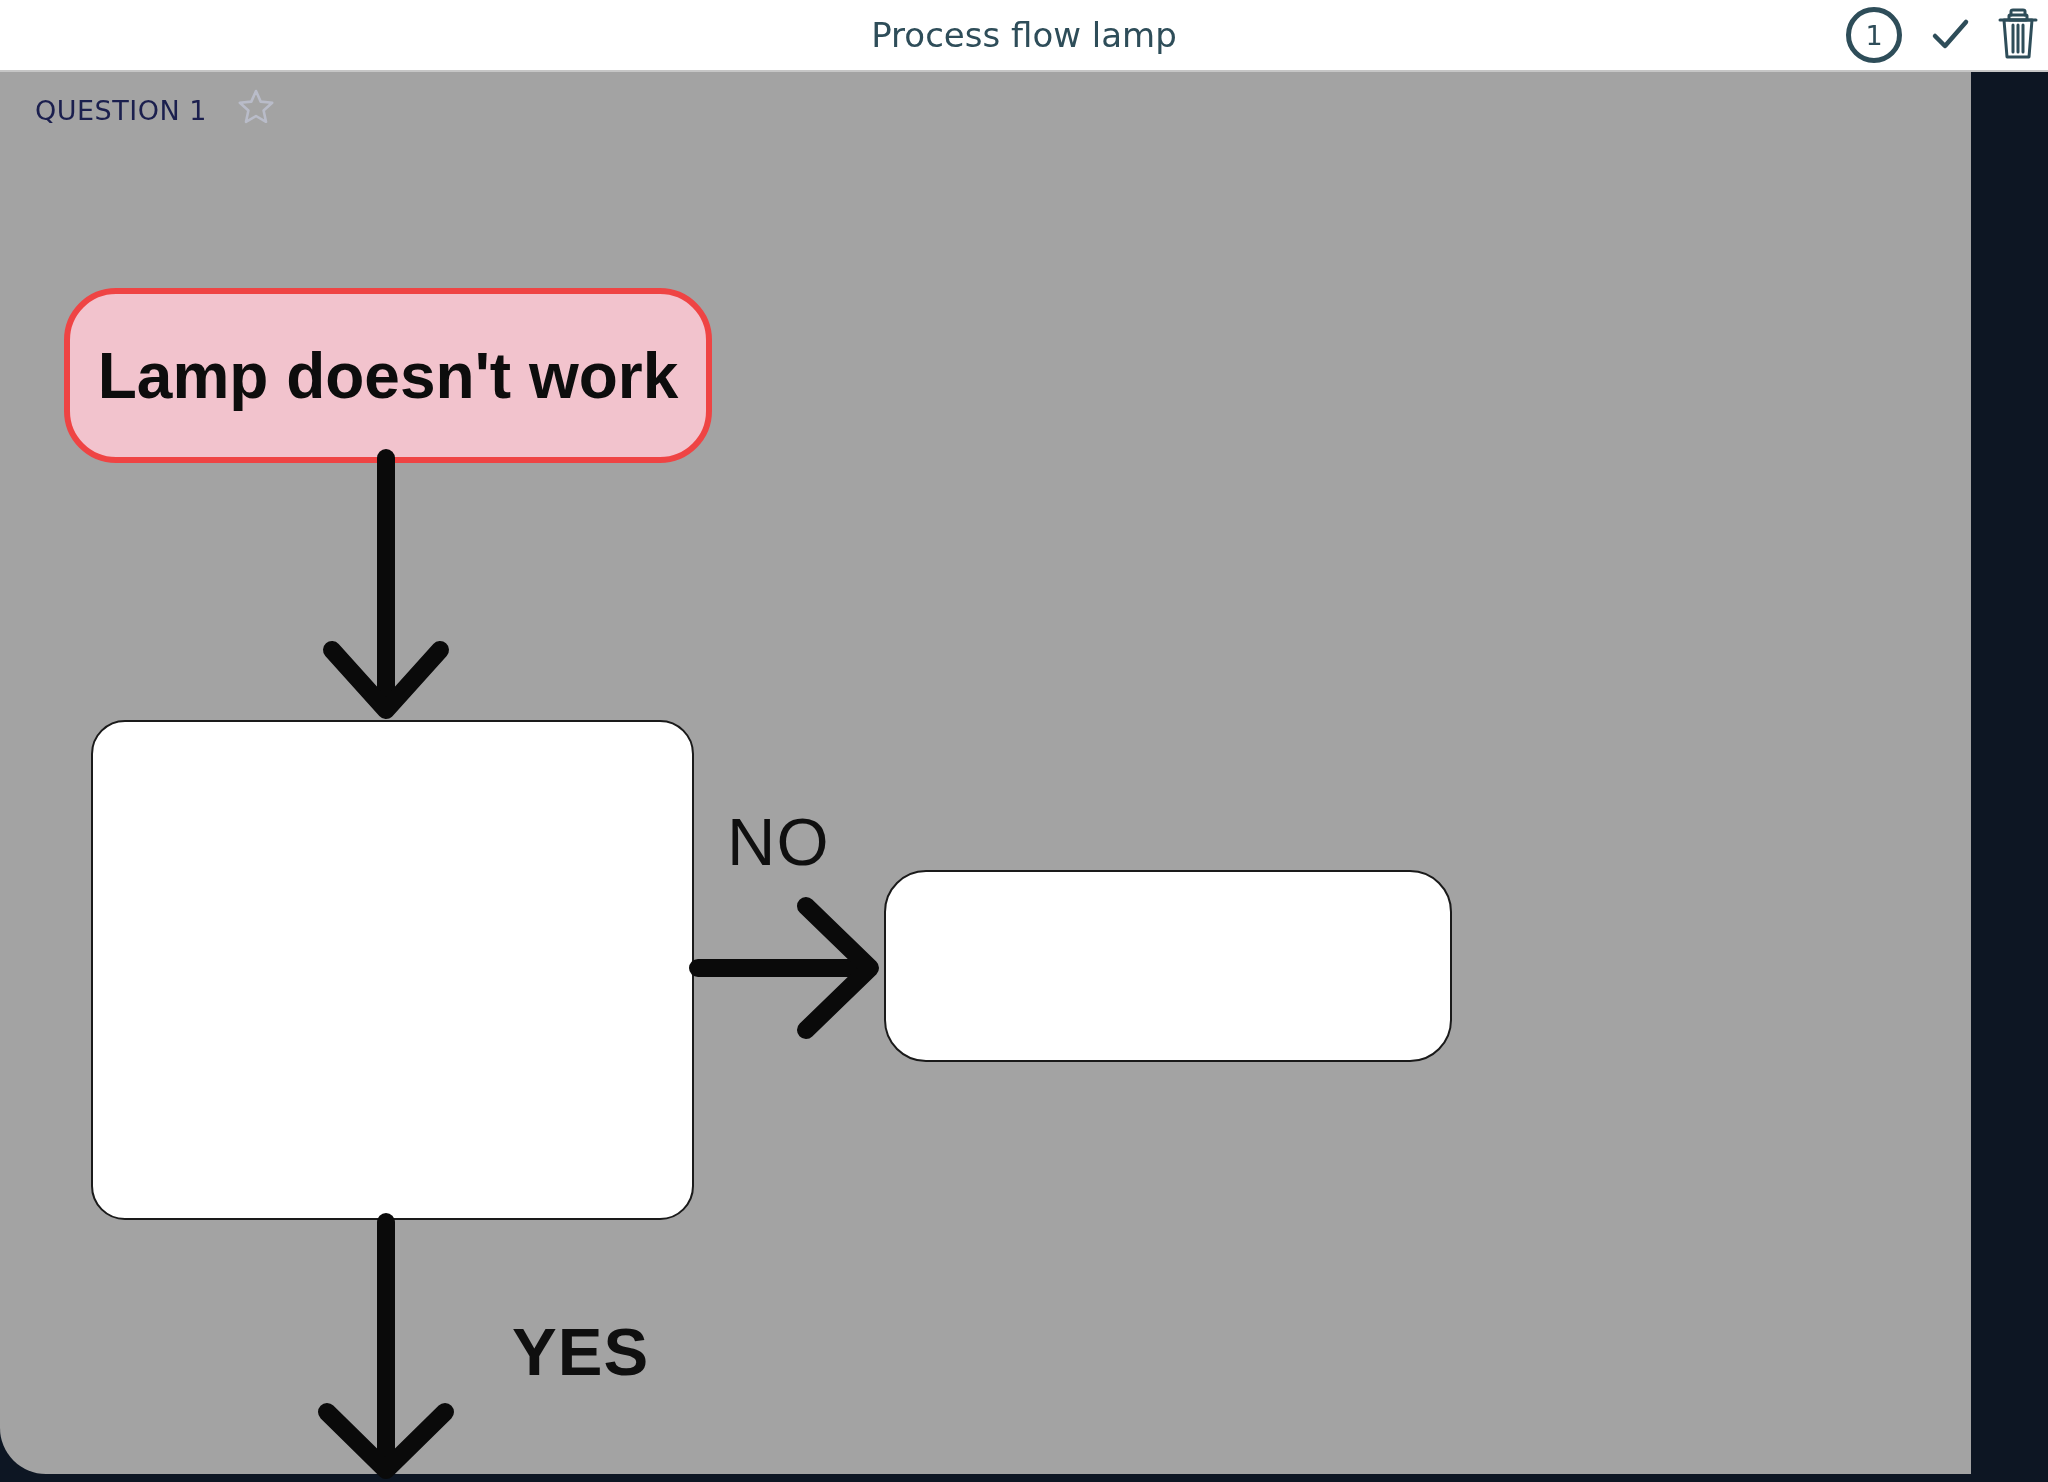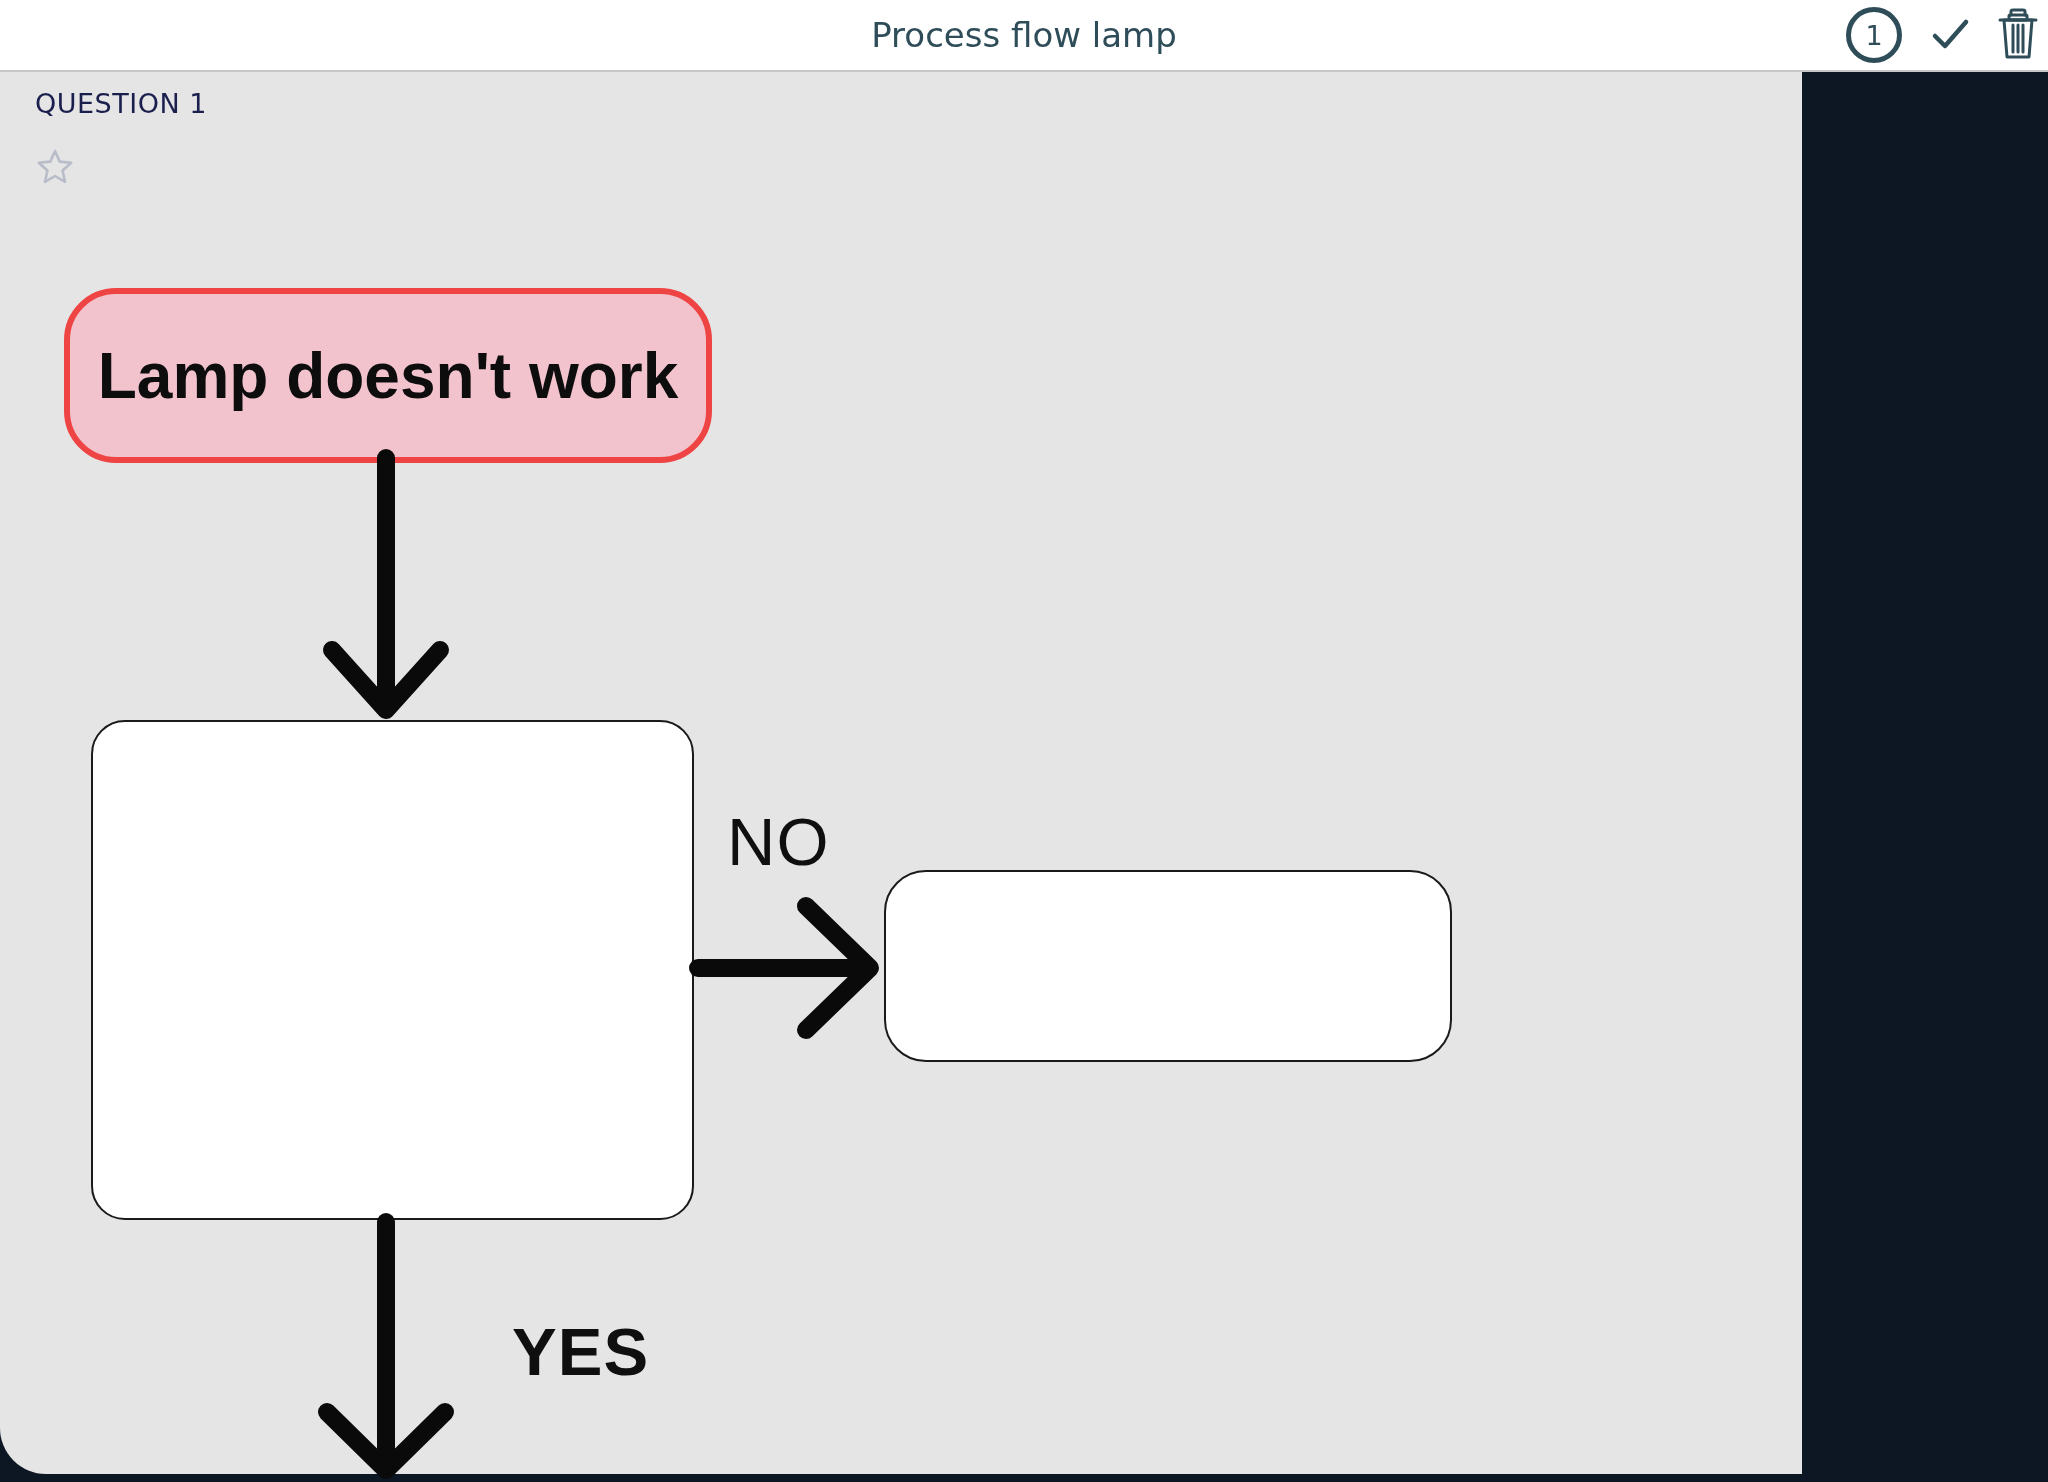--- a/index.html
+++ b/index.html
@@ -1,31 +1,31 @@
 <!DOCTYPE html>
 <html><head>
 <meta charset="utf-8">
 <style>
   html,body{margin:0;padding:0;}
   body{background:#0d1623;font-family:"DejaVu Sans","Liberation Sans",sans-serif;}
   .stage{position:relative;width:2048px;height:1482px;background:#0d1623;overflow:hidden;}
-  .card{position:absolute;left:0;top:0;width:1802px;height:1474px;background:#e5e5e5;
+  .card{position:absolute;left:0;top:0;width:1971px;height:1474px;background:#a3a3a3;
         border-bottom-left-radius:46px;border-bottom-right-radius:0;}
   
   .header{position:absolute;left:0;top:0;width:2048px;height:70px;background:#ffffff;
           border-bottom:2px solid #c6c6c6;}
   .header-title{position:absolute;left:0;top:0;width:100%;height:70px;line-height:70px;
                 text-align:center;font-size:34px;color:#2e4d59;}
   .header-icons{position:absolute;right:10px;top:0;height:70px;display:flex;align-items:center;gap:26px;}
   .points-circle{width:56px;height:56px;border:5px solid #2e4d59;border-radius:50%;
                  box-sizing:border-box;display:flex;align-items:center;justify-content:center;
                  font-size:27px;color:#2e4d59;background:#fff;cursor:pointer;}
   .icon-btn{display:flex;align-items:center;justify-content:center;cursor:pointer;background:none;border:none;padding:0;}
   
-  .question-label-row{position:absolute;left:35px;top:88px;display:flex;align-items:flex-start;gap:29px;flex-direction:column;}
+  .question-label-row{position:absolute;left:35px;top:88px;display:flex;align-items:flex-end;gap:29px;}
   .question-label{font-size:27px;color:#1b1f4e;letter-spacing:0.5px;}
   .question-prompt{position:absolute;left:33px;top:132px;font-size:38px;color:#191d4a;}
   
   .fc-node{position:absolute;box-sizing:border-box;background:#ffffff;}
   .fc-start{left:64px;top:288px;width:648px;height:175px;background:#f2c3cd;
             border:6px solid #ef4444;border-radius:52px;
             display:flex;align-items:center;justify-content:center;
             font-family:"Liberation Sans",sans-serif;font-weight:bold;font-size:64px;color:#0d0d0d;}
   .fc-decision{left:91px;top:720px;width:603px;height:500px;border:2px solid #1a1a1a;border-radius:34px;}
   .fc-no-box{left:884px;top:870px;width:568px;height:192px;border:2px solid #1a1a1a;border-radius:42px;}

